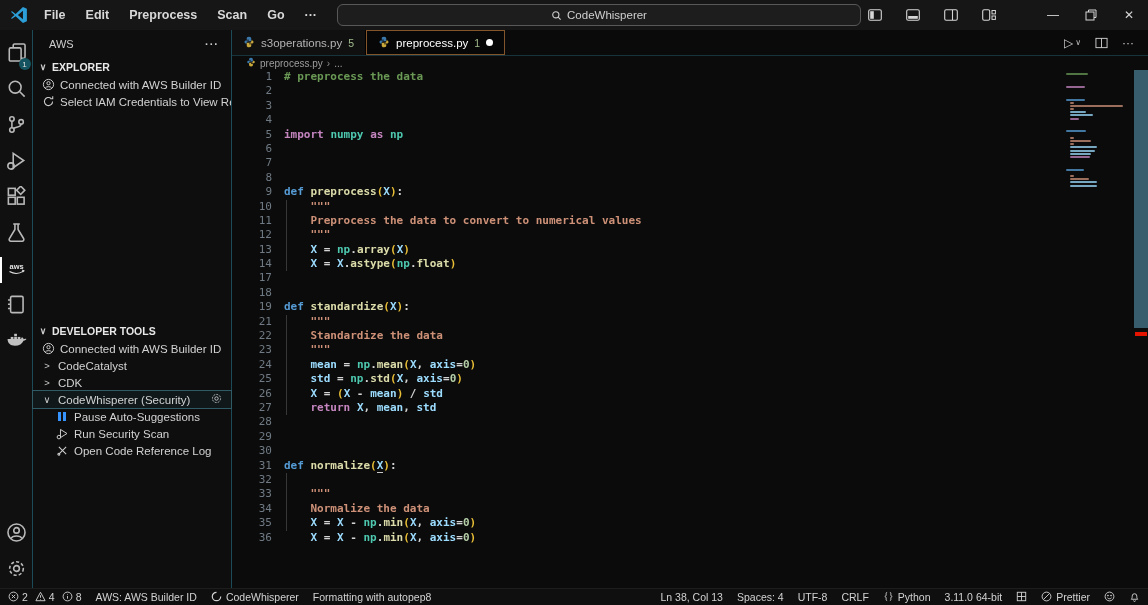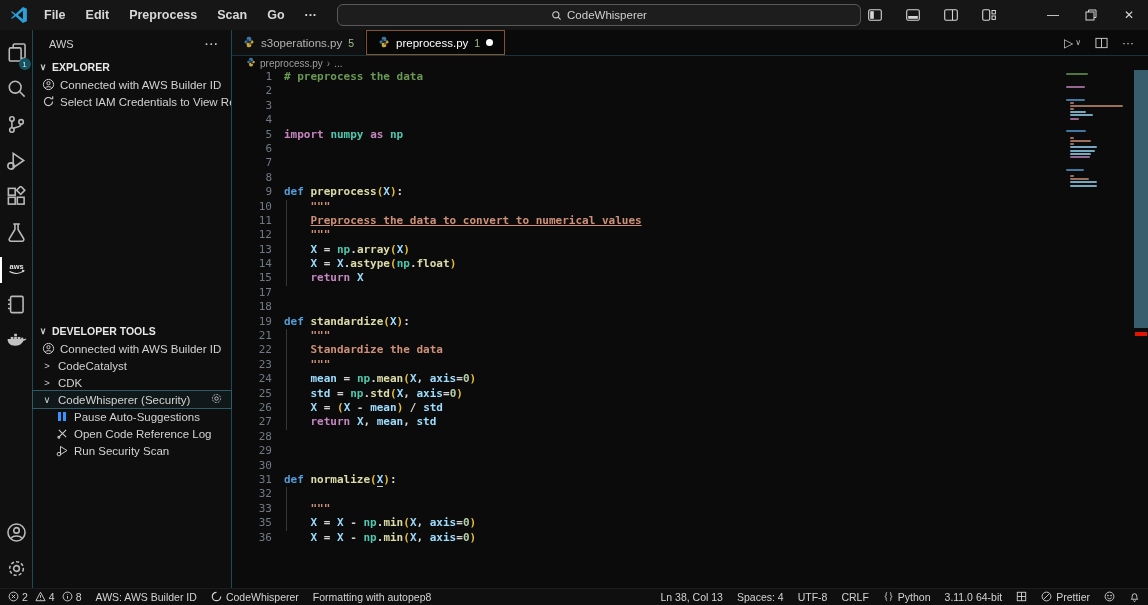--- a/index.html
+++ b/index.html
@@ -312,35 +312,35 @@
           </div>
           <div class="sb-item indent1">
             <span class="sbicon">
               <b class="pb"></b>
               <b class="pb"></b>
             </span>
             <span>Pause Auto-Suggestions</span>
           </div>
           <div class="sb-item indent1">
             <span class="sbicon">
+              <svg viewBox="0 0 16 16" fill="none" stroke="#cfcfcf" stroke-width="1.2">
+                <path d="M5.5 3 l8 5 -8 5 z"></path>
+                <circle cx="3.6" cy="12.4" r="2.2"></circle>
+              </svg>
+            </span>
+            <span>Run Security Scan</span>
+          </div>
+          <div class="sb-item indent1">
+            <span class="sbicon">
               <svg viewBox="0 0 16 16" fill="none" stroke="#cfcfcf" stroke-width="1.3">
                 <path d="M3.5 12.5 L12.5 3.5 M3.5 3.5 L12.5 12.5"></path>
                 <circle cx="3.5" cy="12.5" r="1.2"></circle>
               </svg>
             </span>
             <span>Open Code Reference Log</span>
-          </div>
-          <div class="sb-item indent1">
-            <span class="sbicon">
-              <svg viewBox="0 0 16 16" fill="none" stroke="#cfcfcf" stroke-width="1.2">
-                <path d="M5.5 3 l8 5 -8 5 z"></path>
-                <circle cx="3.6" cy="12.4" r="2.2"></circle>
-              </svg>
-            </span>
-            <span>Run Security Scan</span>
           </div>
         </div>
     </div>
 
     <div class="editor-region">
       <div class="tabbar">
         <div class="tabs" id="tabs">
             <div class="tab">
               <span class="tabicon"><svg viewBox="0 0 16 16">
                   <path d="M8 1C5.2 1 5 2.4 5 3.4V5h3v1H3.6C2.2 6 2 7.9 2 8s.2 2 1.6 2H5V8.6C5 7.2 6.2 7 8 7h3V3.4C11 2.2 10.2 1 8 1z" fill="#3b77a8"></path>
@@ -423,41 +423,36 @@
               <span class="lc"><span class="tok" style="color: rgb(86, 156, 214);">def</span><span class="tok" style="color: rgb(212, 212, 212);"> </span><span class="tok" style="color: rgb(220, 220, 170);">preprocess</span><span class="tok" style="color: rgb(232, 190, 54);">(</span><span class="tok" style="color: rgb(156, 220, 254);">X</span><span class="tok" style="color: rgb(232, 190, 54);">)</span><span class="tok" style="color: rgb(212, 212, 212);">:</span></span>
             </div>
             <div class="code-line">
               <span class="gutter">10</span>
               <span class="guide"></span>
               <span class="lc"><span class="tok" style="color: rgb(212, 212, 212);">    </span><span class="tok" style="color: rgb(206, 145, 120);">"""</span></span>
             </div>
             <div class="code-line">
               <span class="gutter">11</span>
               <span class="guide"></span>
-              <span class="lc"><span class="tok" style="color: rgb(212, 212, 212);">    </span><span class="tok" style="color: rgb(206, 145, 120); text-decoration: underline;">Preprocess the data to convert to numerical values</span></span>
+              <span class="lc"><span class="tok" style="color: rgb(212, 212, 212);">    </span><span class="tok" style="color: rgb(206, 145, 120);">Preprocess the data to convert to numerical values</span></span>
             </div>
             <div class="code-line">
               <span class="gutter">12</span>
               <span class="guide"></span>
               <span class="lc"><span class="tok" style="color: rgb(212, 212, 212);">    </span><span class="tok" style="color: rgb(206, 145, 120);">"""</span></span>
             </div>
             <div class="code-line">
               <span class="gutter">13</span>
               <span class="guide"></span>
               <span class="lc"><span class="tok" style="color: rgb(212, 212, 212);">    </span><span class="tok" style="color: rgb(156, 220, 254);">X</span><span class="tok" style="color: rgb(212, 212, 212);"> = </span><span class="tok" style="color: rgb(78, 201, 176);">np</span><span class="tok" style="color: rgb(212, 212, 212);">.</span><span class="tok" style="color: rgb(220, 220, 170);">array</span><span class="tok" style="color: rgb(232, 190, 54);">(</span><span class="tok" style="color: rgb(156, 220, 254);">X</span><span class="tok" style="color: rgb(232, 190, 54);">)</span></span>
             </div>
             <div class="code-line">
               <span class="gutter">14</span>
               <span class="guide"></span>
               <span class="lc"><span class="tok" style="color: rgb(212, 212, 212);">    </span><span class="tok" style="color: rgb(156, 220, 254);">X</span><span class="tok" style="color: rgb(212, 212, 212);"> = </span><span class="tok" style="color: rgb(156, 220, 254);">X</span><span class="tok" style="color: rgb(212, 212, 212);">.</span><span class="tok" style="color: rgb(220, 220, 170);">astype</span><span class="tok" style="color: rgb(232, 190, 54);">(</span><span class="tok" style="color: rgb(78, 201, 176);">np</span><span class="tok" style="color: rgb(212, 212, 212);">.</span><span class="tok" style="color: rgb(220, 220, 170);">float</span><span class="tok" style="color: rgb(232, 190, 54);">)</span></span>
-            </div>
-            <div class="code-line">
-              <span class="gutter">15</span>
-              <span class="guide"></span>
-              <span class="lc"><span class="tok" style="color: rgb(212, 212, 212);">    </span><span class="tok" style="color: rgb(197, 134, 192);">return</span><span class="tok" style="color: rgb(212, 212, 212);"> </span><span class="tok" style="color: rgb(156, 220, 254);">X</span></span>
             </div>
             <div class="code-line">
               <span class="gutter">17</span>
               <span class="lc"></span>
             </div>
             <div class="code-line">
               <span class="gutter">18</span>
               <span class="lc"></span>
             </div>
             <div class="code-line">
@@ -517,20 +512,25 @@
             </div>
             <div class="code-line">
               <span class="gutter">32</span>
               <span class="guide"></span>
               <span class="lc"></span>
             </div>
             <div class="code-line">
               <span class="gutter">33</span>
               <span class="guide"></span>
               <span class="lc"><span class="tok" style="color: rgb(212, 212, 212);">    </span><span class="tok" style="color: rgb(206, 145, 120);">"""</span></span>
+            </div>
+            <div class="code-line">
+              <span class="gutter">34</span>
+              <span class="guide"></span>
+              <span class="lc"><span class="tok" style="color: rgb(212, 212, 212);">    </span><span class="tok" style="color: rgb(206, 145, 120);">Normalize the data</span></span>
             </div>
             <div class="code-line">
               <span class="gutter">35</span>
               <span class="guide"></span>
               <span class="lc"><span class="tok" style="color: rgb(212, 212, 212);">    </span><span class="tok" style="color: rgb(156, 220, 254);">X</span><span class="tok" style="color: rgb(212, 212, 212);"> = </span><span class="tok" style="color: rgb(156, 220, 254);">X</span><span class="tok" style="color: rgb(212, 212, 212);"> - </span><span class="tok" style="color: rgb(78, 201, 176);">np</span><span class="tok" style="color: rgb(212, 212, 212);">.</span><span class="tok" style="color: rgb(220, 220, 170);">min</span><span class="tok" style="color: rgb(232, 190, 54);">(</span><span class="tok" style="color: rgb(156, 220, 254);">X</span><span class="tok" style="color: rgb(212, 212, 212);">, </span><span class="tok" style="color: rgb(156, 220, 254);">axis</span><span class="tok" style="color: rgb(212, 212, 212);">=</span><span class="tok" style="color: rgb(181, 206, 168);">0</span><span class="tok" style="color: rgb(232, 190, 54);">)</span></span>
             </div>
             <div class="code-line">
               <span class="gutter">36</span>
               <span class="lc"><span class="tok" style="color: rgb(212, 212, 212);">    </span><span class="tok" style="color: rgb(156, 220, 254);">X</span><span class="tok" style="color: rgb(212, 212, 212);"> = </span><span class="tok" style="color: rgb(156, 220, 254);">X</span><span class="tok" style="color: rgb(212, 212, 212);"> - </span><span class="tok" style="color: rgb(78, 201, 176);">np</span><span class="tok" style="color: rgb(212, 212, 212);">.</span><span class="tok" style="color: rgb(220, 220, 170);">min</span><span class="tok" style="color: rgb(232, 190, 54);">(</span><span class="tok" style="color: rgb(156, 220, 254);">X</span><span class="tok" style="color: rgb(212, 212, 212);">, </span><span class="tok" style="color: rgb(156, 220, 254);">axis</span><span class="tok" style="color: rgb(212, 212, 212);">=</span><span class="tok" style="color: rgb(181, 206, 168);">0</span><span class="tok" style="color: rgb(232, 190, 54);">)</span></span>
             </div>

